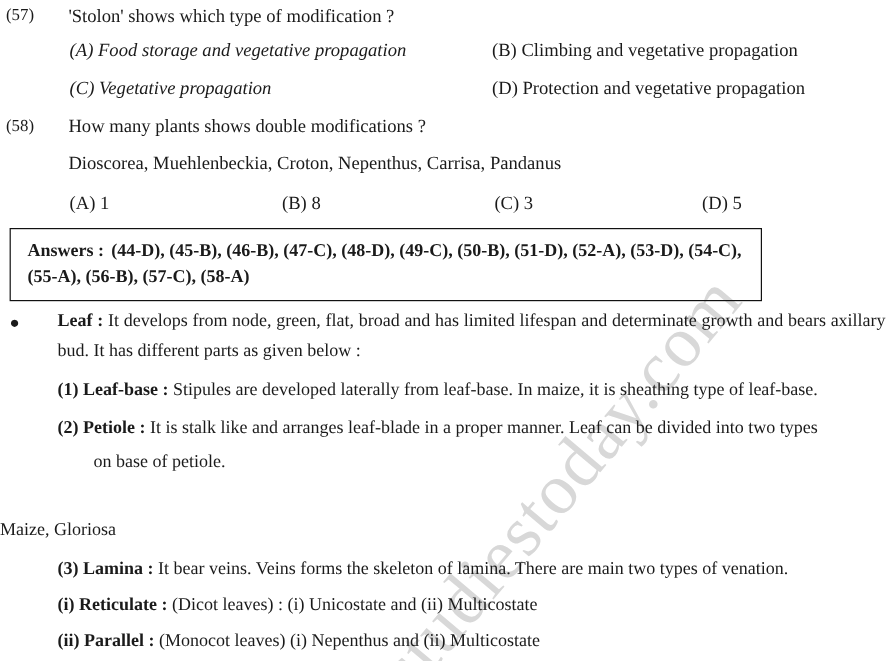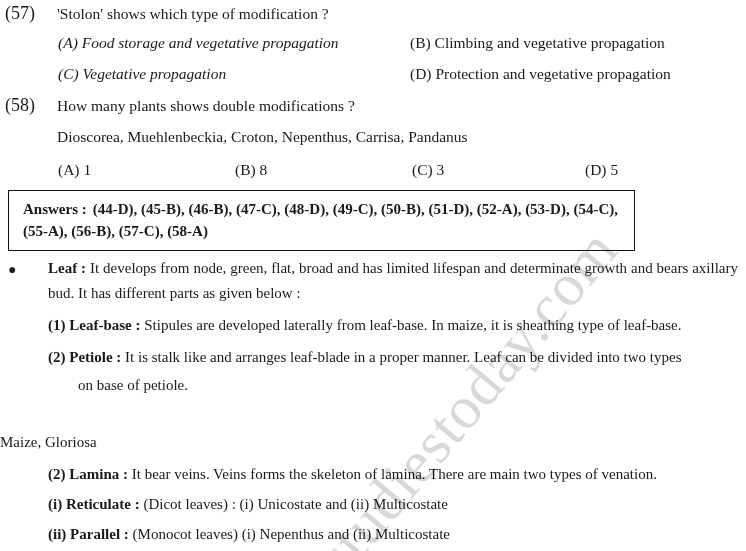--- a/index.html
+++ b/index.html
@@ -46,21 +46,21 @@
     z-index: 2;
     width: 746px;
     height: 551px;
   }
 
   .abs { position: absolute; }
 
   .qnum {
     left: 5px;
     width: 48px;
-    font-size: 18px;
+    font-size: 14px;
     line-height: 19px;
   }
   .qtext {
     left: 57px;
     right: 6px;
     font-size: 15.5px;
     line-height: 19px;
   }
 
   .opt {
@@ -164,21 +164,21 @@
 
   <div class="abs note indent48 nowrapline" style="top:345px;">
     <b>(2) Petiole :</b>
     <span>It is stalk like and arranges leaf-blade in a proper manner. Leaf can be divided into two types</span>
   </div>
   <div class="abs note" style="left:78px; top:373px;">on base of petiole.</div>
 
   <div class="abs note flush0" style="top:430px;">Maize, Gloriosa</div>
 
   <div class="abs note indent48 nowrapline" style="top:462px;">
-    <b>(2) Lamina :</b>
+    <b>(3) Lamina :</b>
     <span>It bear veins. Veins forms the skeleton of lamina. There are main two types of venation.</span>
   </div>
 
   <div class="abs note indent48 nowrapline" style="top:492px;">
     <b>(i) Reticulate :</b>
     <span>(Dicot leaves)   : (i) Unicostate and (ii) Multicostate</span>
   </div>
 
   <div class="abs note indent48 nowrapline" style="top:522px;">
     <b>(ii) Parallel :</b>

